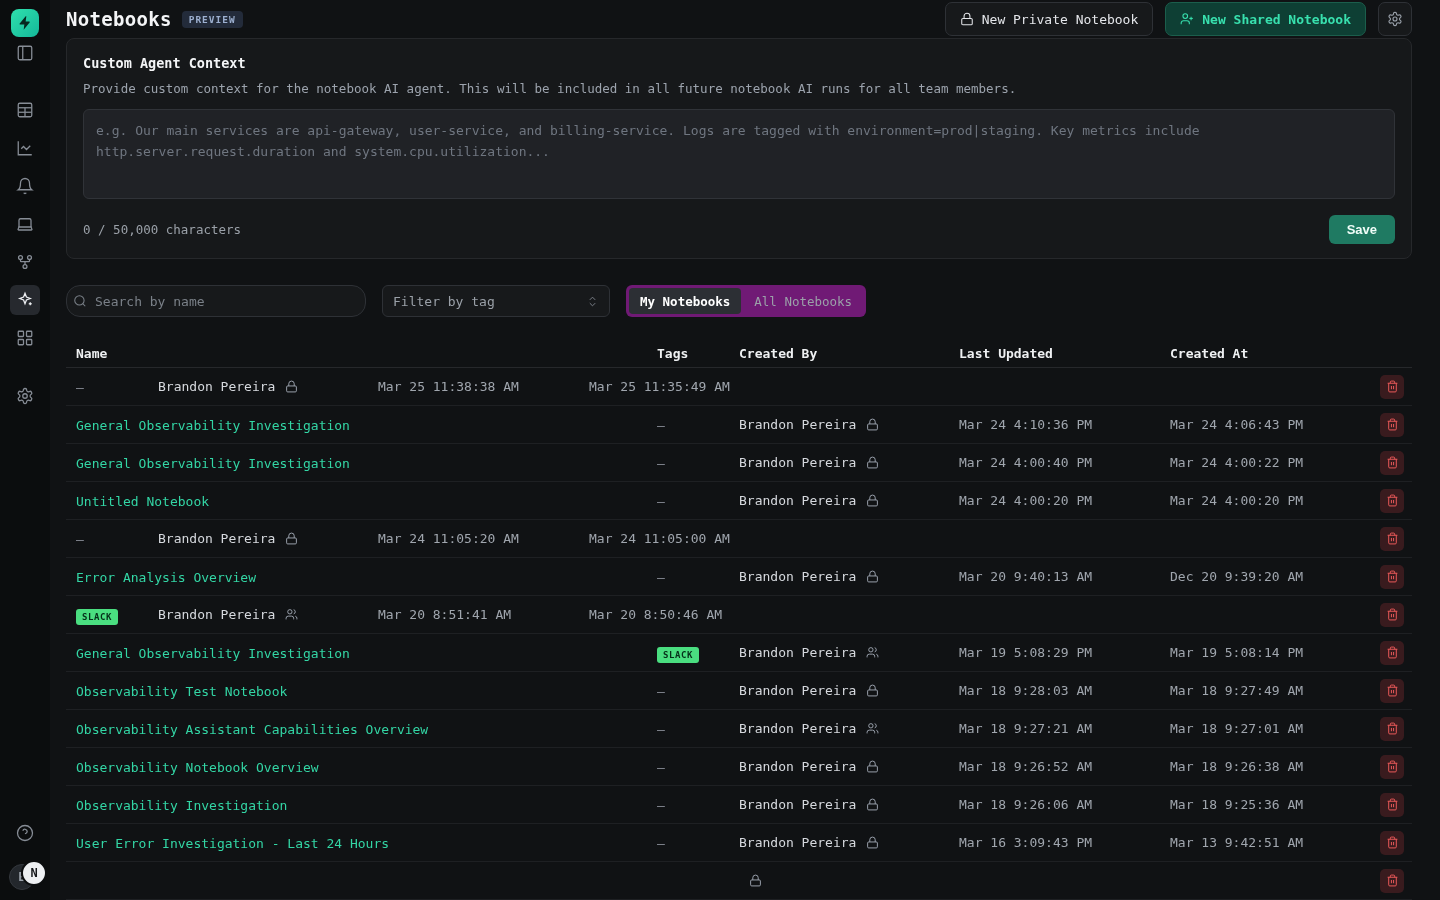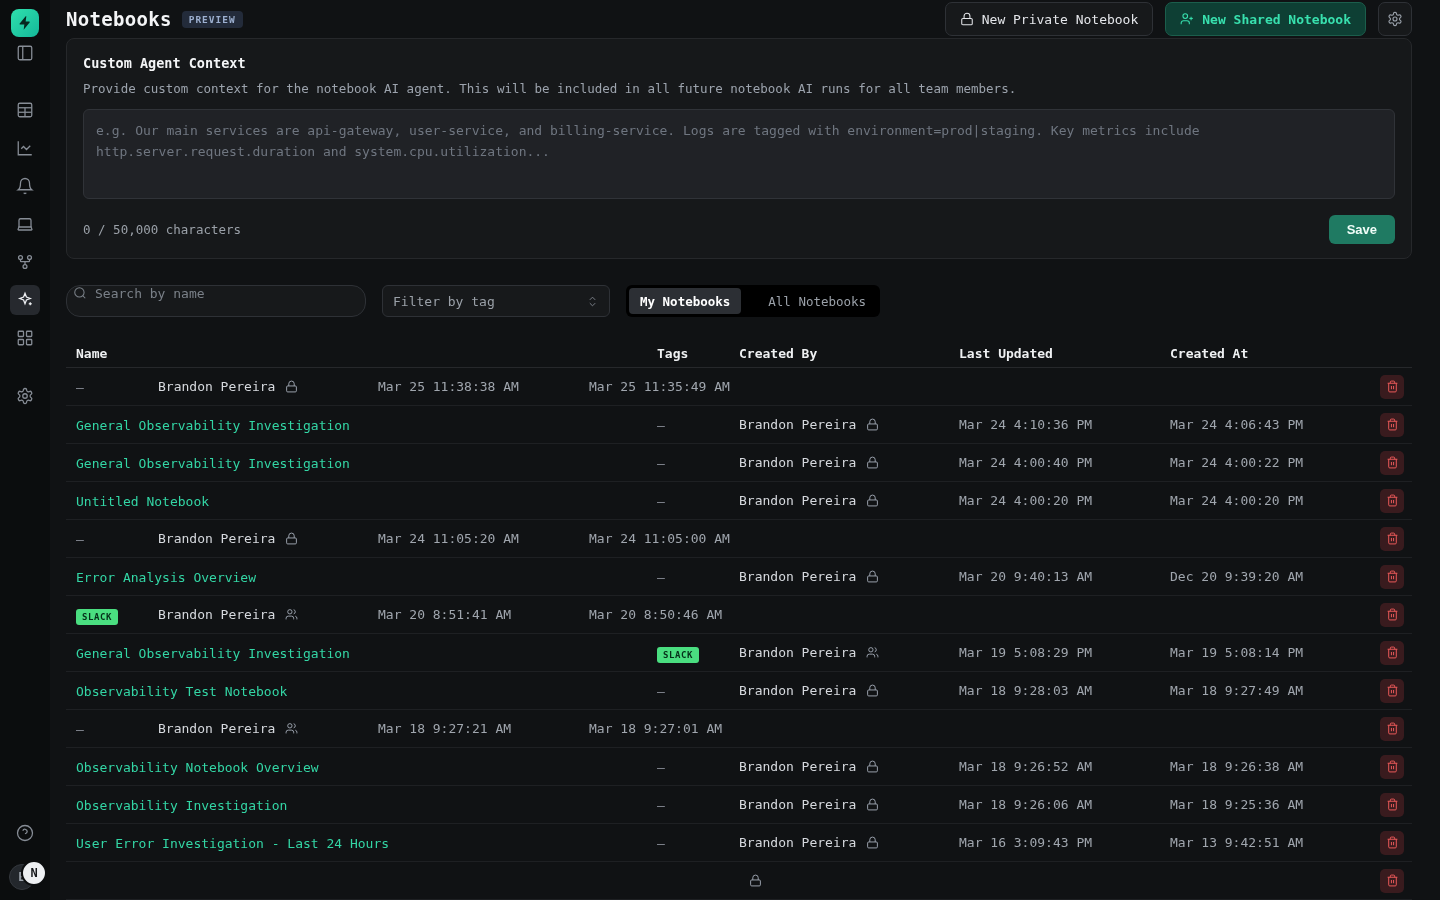--- a/index.html
+++ b/index.html
@@ -72,37 +72,37 @@
   .card-footer { margin-top:12px; display:flex; align-items:center; justify-content:space-between; height:29px; }
   .char-count { font-size:12.5px; color:#9aa0a8; }
   .btn-save {
     background:#1f7a62; border:none; color:#f0fdf8; font-weight:600;
     height:29px; padding:0 18px; border-radius:6px; font-size:13px;
   }
   
   .filter-row { margin-top:26px; display:flex; align-items:center; height:32px; }
   .search-box {
     width:300px; height:32px; background:#17191b; border:1px solid #2e3136; border-radius:14px;
-    display:flex; align-items:flex-start; gap:8px; padding:0 6px; color:#7a8088;
+    display:flex; align-items:center; gap:8px; padding:0 6px; color:#7a8088;
   }
   .search-box svg { width:14px; height:14px; flex-shrink:0; }
   .search-box input {
     flex:1; background:transparent; border:none; outline:none;
     font-family:inherit; font-size:13px; color:#d7dade;
   }
   .search-box input::placeholder { color:#7a8088; }
   .tag-select {
     margin-left:16px; width:228px; height:32px; background:#17191b; border:1px solid #2e3136;
     border-radius:6px; display:flex; align-items:center; justify-content:space-between;
     padding:0 10px; font-size:13px; color:#9aa0a8; cursor:pointer;
   }
   .tag-select svg { width:13px; height:13px; color:#7a8088; }
   .tabs {
-    margin-left:16px; height:32px; background:#000000; border-radius:6px;
-    display:flex; align-items:center; padding:3px; gap:16px;
+    margin-left:16px; height:32px; background:#701a75; border-radius:6px;
+    display:flex; align-items:center; padding:3px; gap:2px;
   }
   .tab {
     height:26px; padding:0 11px; border:none; border-radius:4px; background:transparent;
     font-family:inherit; font-size:12.5px; color:#9ba1a9; cursor:pointer; display:flex; align-items:center;
   }
   .tab.active { background:#2c2f34; color:#ffffff; font-weight:bold; }
   
   .table { margin-top:22px; }
   .thead { display:flex; align-items:center; height:29px; border-bottom:1px solid #26282b; }
   .th { font-size:13px; font-weight:bold; color:#eef0f2; }
@@ -613,20 +613,23 @@
                   <path d="M19 6v14a2 2 0 0 1-2 2H7a2 2 0 0 1-2-2V6"></path>
                   <path d="M8 6V4a2 2 0 0 1 2-2h4a2 2 0 0 1 2 2v2"></path>
                   <path d="M10 11v6"></path>
                   <path d="M14 11v6"></path>
                 </svg>
               </span>
       </button>
     </div>
   </div>
         <div class="trow">
+    <div class="cell col-name">
+      <a class="nb-name">Observability Assistant Capabilities Overview</a>
+    </div>
     <div class="cell col-tags">
       <span class="tag dash">—</span>
     </div>
     <div class="cell col-by">
       <span class="by-name">Brandon Pereira</span>
 
       <span class="vis-icon">
               <svg viewBox="0 0 24 24" fill="none" stroke="currentColor" stroke-width="1.8">
                 <path d="M16 21v-2a4 4 0 0 0-4-4H6a4 4 0 0 0-4 4v2"></path>
                 <circle cx="9" cy="7" r="4"></circle>

